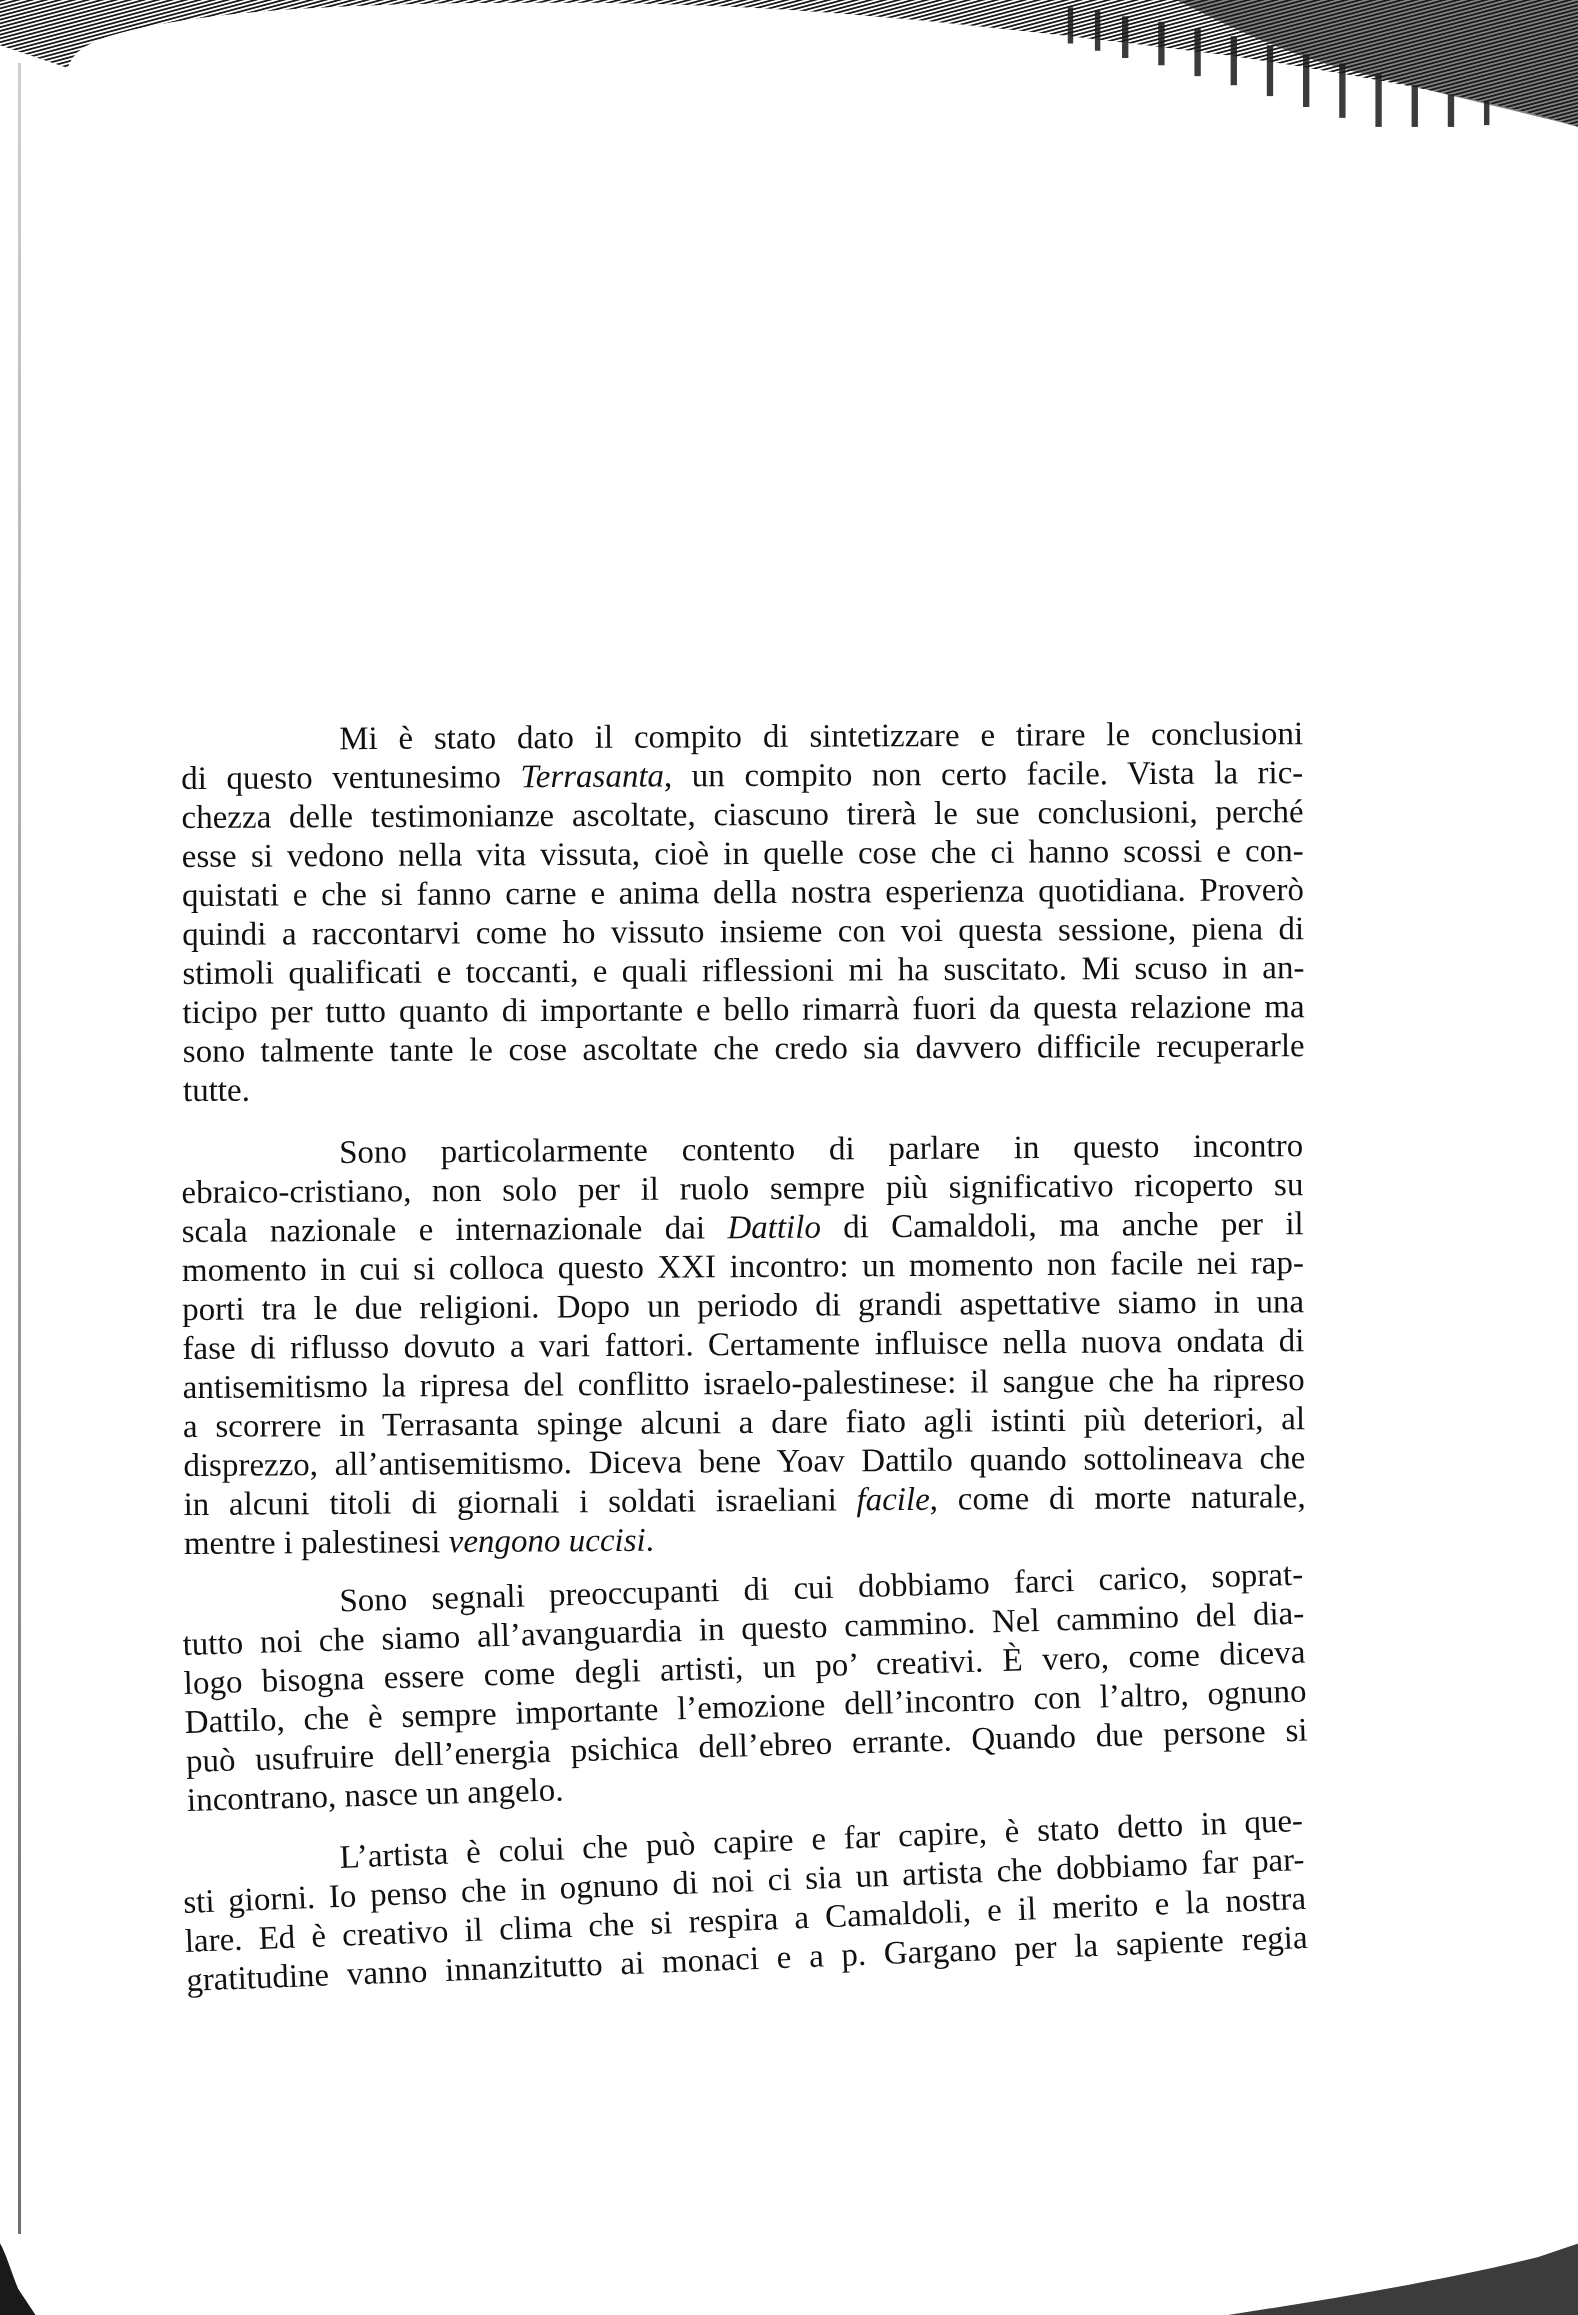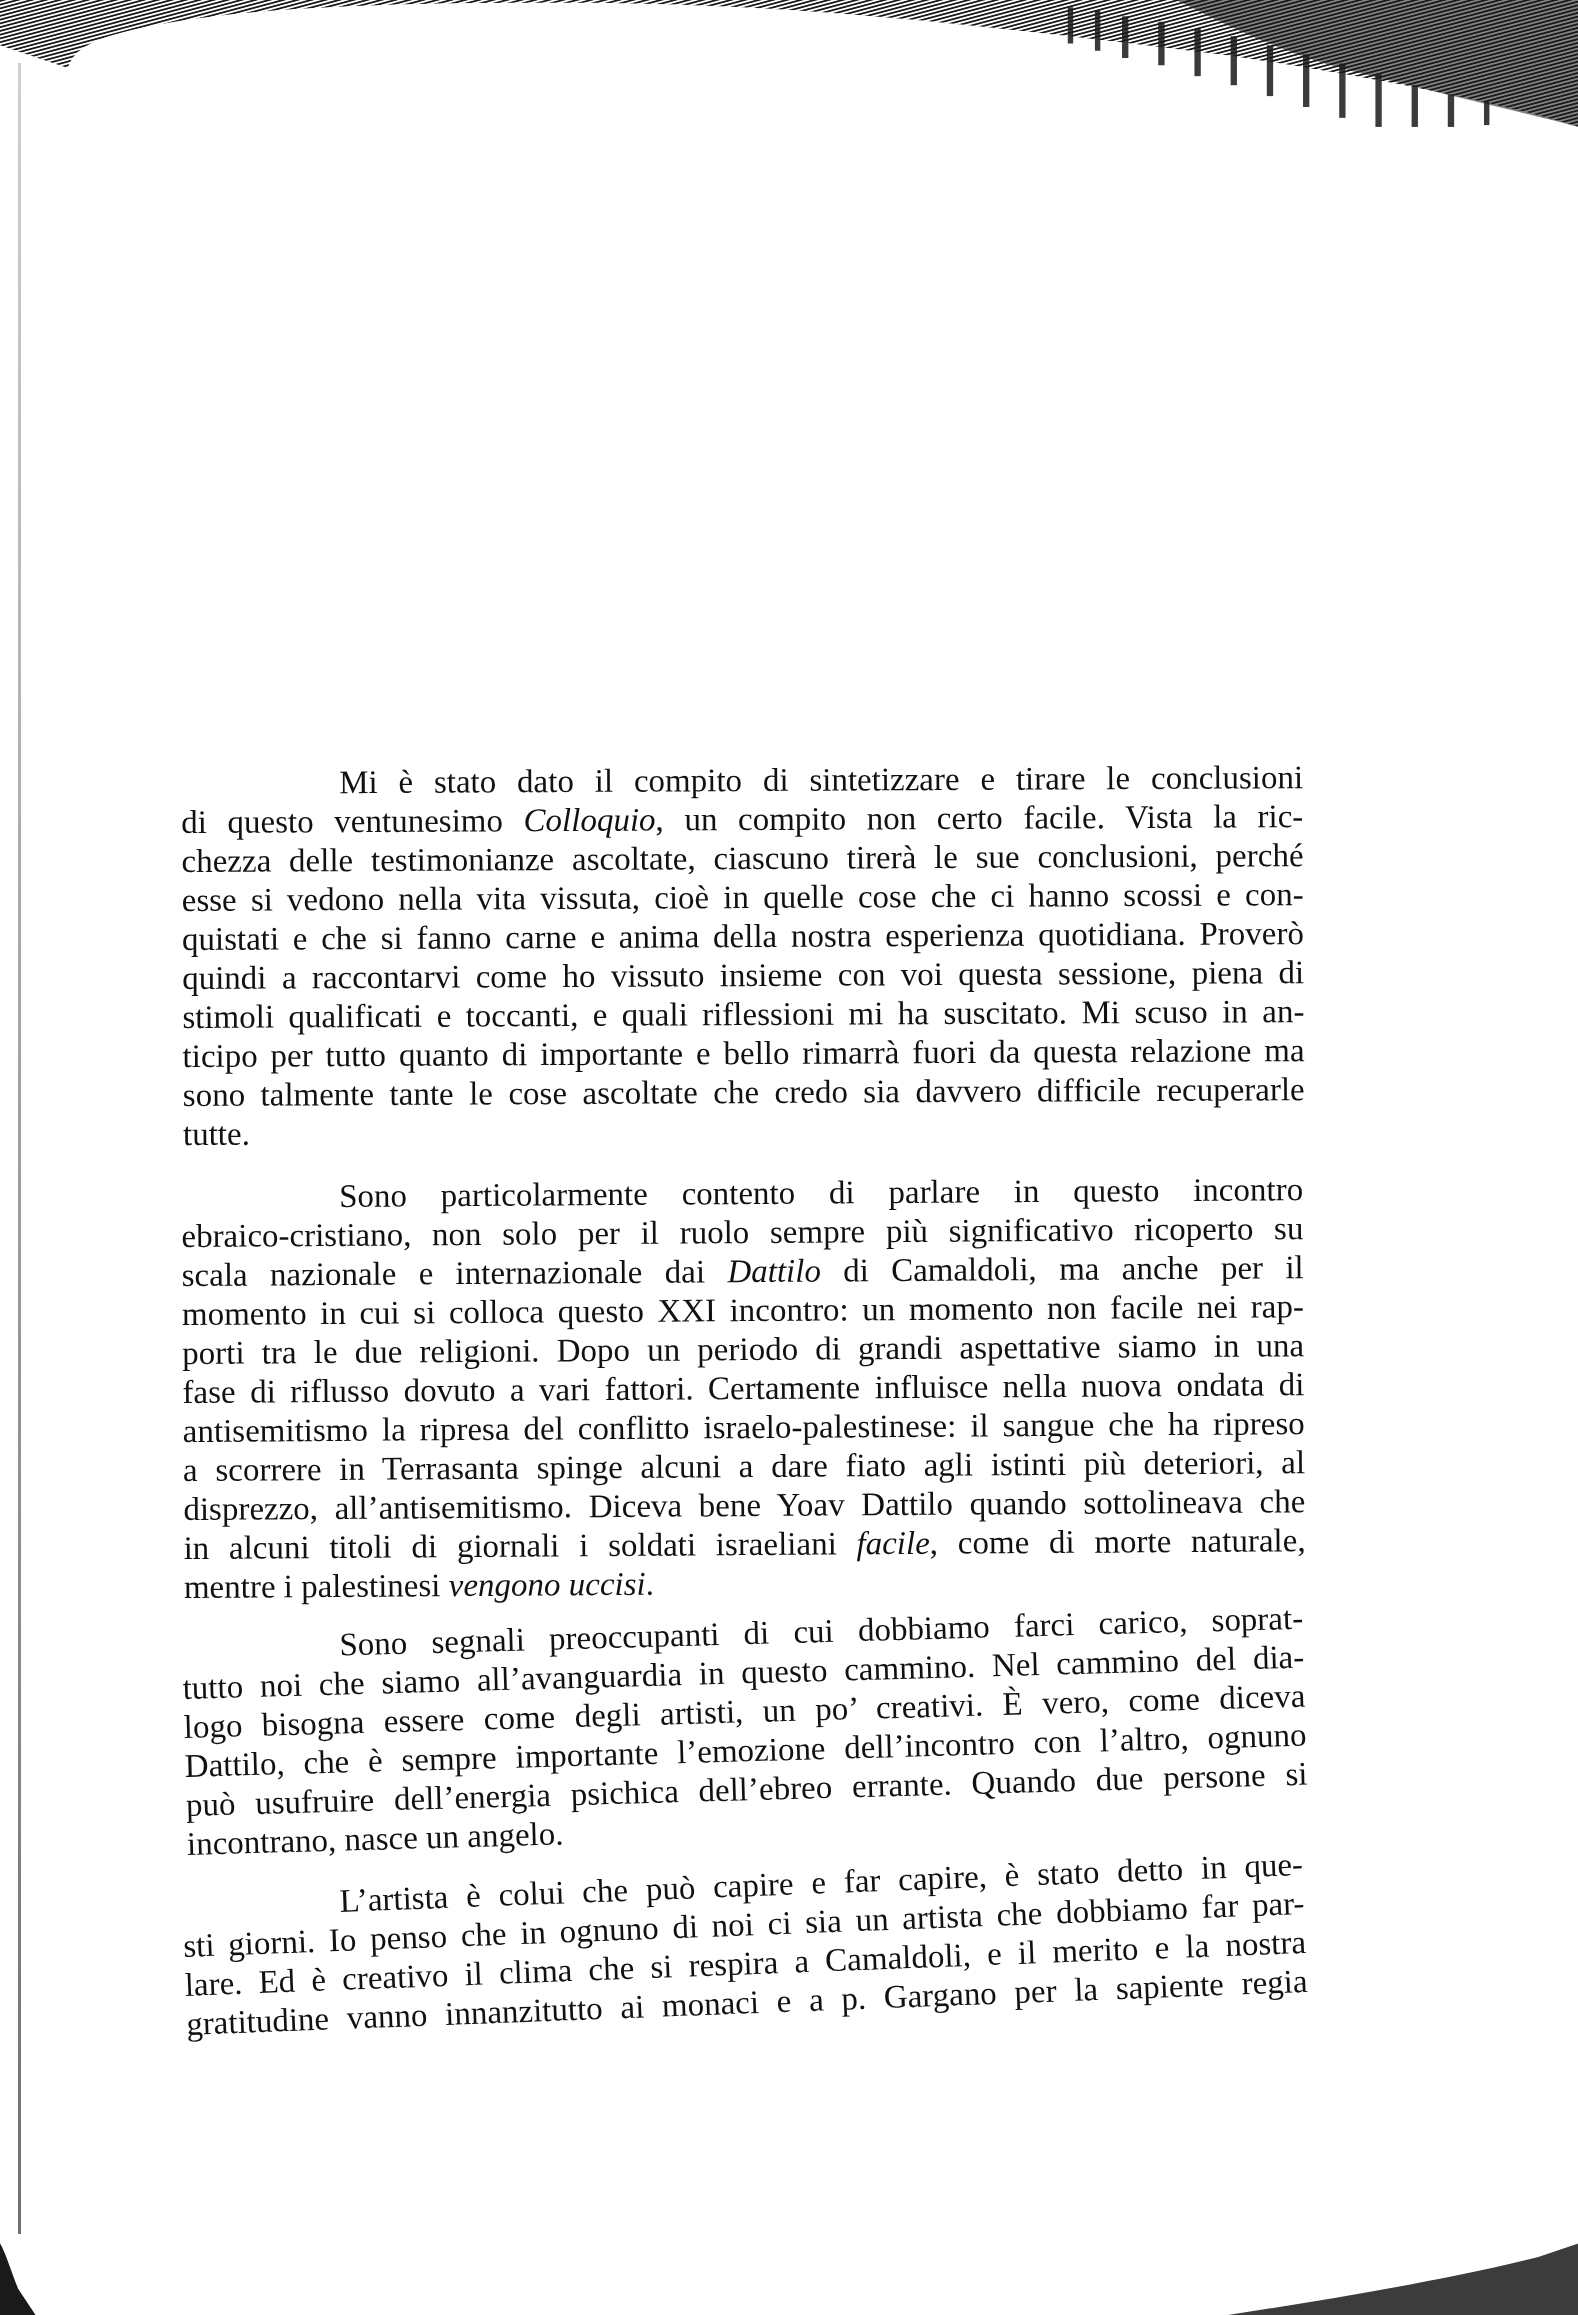--- a/index.html
+++ b/index.html
@@ -30,21 +30,21 @@
     .left-edge {
       position: absolute;
       left: 18px; top: 63px;
       width: 2.7px; height: 2171px;
       background: linear-gradient(#bbb, #777 50%, #333);
       opacity: 0.7;
     }
     .page-body {
       position: absolute;
       left: 181px;
-      top: 764px;
+      top: 720px;
       width: 1122px;
     }
     .para {
       margin: 0 0 23.5px 0;
     }
     .line {
       display: block;
       font-size: 33px;
       line-height: 39px;
       white-space: nowrap;
@@ -98,21 +98,21 @@
 
 <svg class="scan-bottom" viewBox="0 0 1745 120" preserveAspectRatio="none">
   <path d="M0,120 L0,40 C6,50 12,70 20,90 L40,120 Z" fill="#1a1a1a"></path>
   <path d="M1350,120 C1480,100 1600,80 1700,55 L1745,40 L1745,120 Z" fill="#1a1a1a" opacity="0.85"></path>
 </svg>
 
 <main class="page-body">
 
   <p class="para p1">
     <span class="line first">Mi è stato dato il compito di sintetizzare e tirare le conclusioni</span>
-    <span class="line"><span>di questo ventunesimo </span><span class="it">Colloquio</span><span>, un compito non certo facile. Vista la ric-</span></span>
+    <span class="line"><span>di questo ventunesimo </span><span class="it">Terrasanta</span><span>, un compito non certo facile. Vista la ric-</span></span>
     <span class="line">chezza delle testimonianze ascoltate, ciascuno tirerà le sue conclusioni, perché</span>
     <span class="line">esse si vedono nella vita vissuta, cioè in quelle cose che ci hanno scossi e con-</span>
     <span class="line">quistati e che si fanno carne e anima della nostra esperienza quotidiana. Proverò</span>
     <span class="line">quindi a raccontarvi come ho vissuto insieme con voi questa sessione, piena di</span>
     <span class="line">stimoli qualificati e toccanti, e quali riflessioni mi ha suscitato. Mi scuso in an-</span>
     <span class="line">ticipo per tutto quanto di importante e bello rimarrà fuori da questa relazione ma</span>
     <span class="line">sono talmente tante le cose ascoltate che credo sia davvero difficile recuperarle</span>
     <span class="line last">tutte.</span>
   </p>
 

